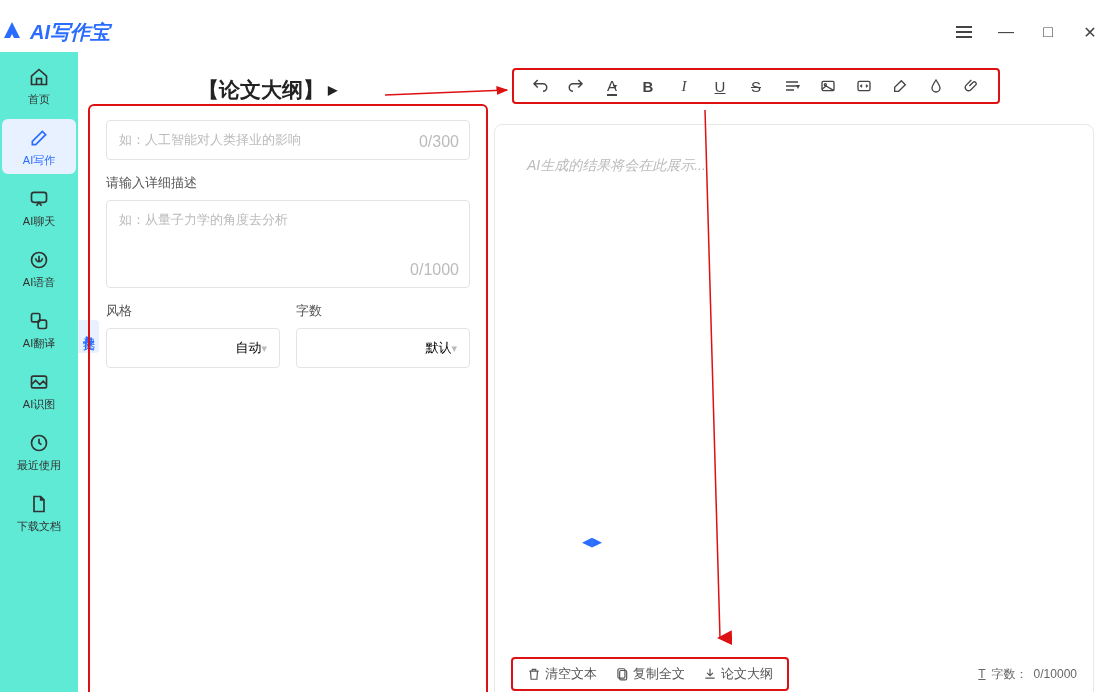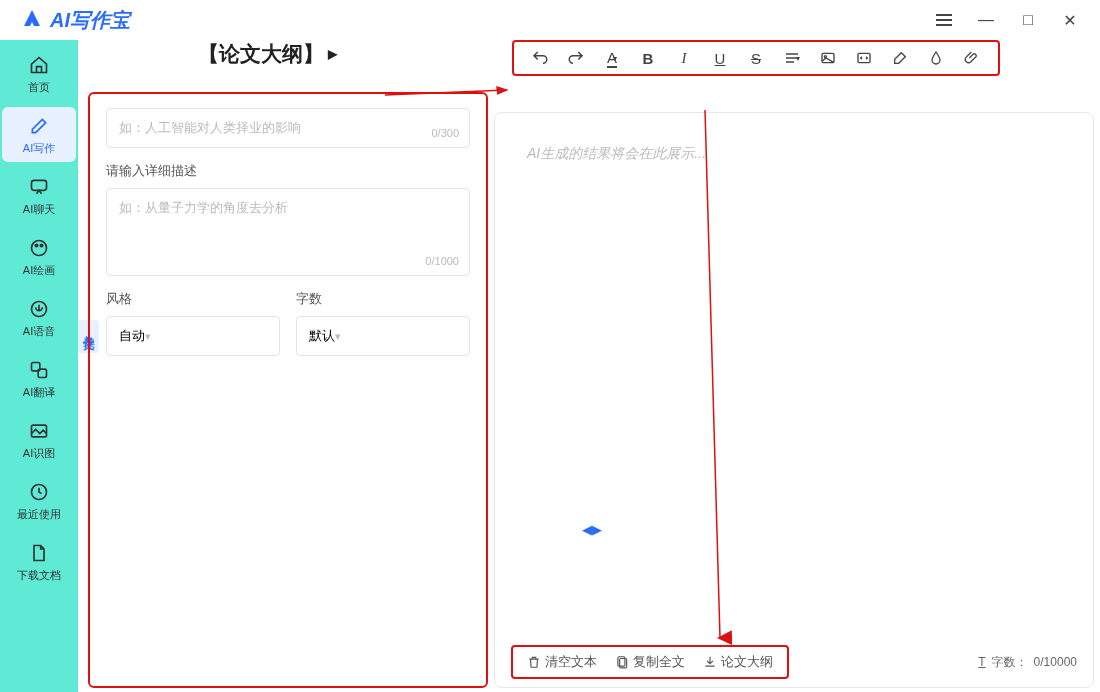--- a/index.html
+++ b/index.html
@@ -1,19 +1,19 @@
 <!DOCTYPE html>
 <html><head>
   <meta charset="utf-8">
   <style>
     * { margin: 0; padding: 0; box-sizing: border-box; font-family: -apple-system, "Microsoft YaHei", sans-serif; }
     body { width: 1100px; height: 692px; background: #fff; overflow: hidden; position: relative; }
     
     
-    .titlebar { height: 40px; display: flex; align-items: center; padding: 0 20px; }
+    .titlebar { height: 40px; display: flex; align-items: center; padding: 0 0; margin-top: 12px; }
     .logo-wrap { display: flex; align-items: center; gap: 6px; }
     .logo-ic { width: 24px; height: 24px; }
     .logo-txt { font-size: 20px; font-weight: 600; color: #2a6cff; font-style: italic; }
     .titlebar-right { margin-left: auto; display: flex; align-items: center; gap: 22px; }
     .win-btn { width: 20px; height: 20px; display: flex; align-items: center; justify-content: center; cursor: pointer; color: #444; }
     .hamburger { display: flex; flex-direction: column; gap: 3px; }
     .hamburger span { width: 16px; height: 2px; background: #444; }
 
     
     .main { display: flex; height: 652px; }
@@ -24,21 +24,21 @@
     .sb-item.active { background: #e8f1ff; color: #2a6cff; }
     .sb-ic { width: 22px; height: 22px; display: flex; align-items: center; justify-content: center; }
     .sb-label { font-size: 11px; color: #333; }
     .sb-item.active .sb-label { color: #2a6cff; }
 
     
     .side-tab { position: absolute; left: 78px; top: 320px; writing-mode: vertical-rl; font-size: 12px; color: #2a6cff; background: #e8f1ff; padding: 8px 2px; border-radius: 0 4px 4px 0; cursor: pointer; }
 
     
     .content { flex: 1; display: flex; flex-direction: column; }
-    .header-row { height: 52px; display: flex; align-items: flex-start; padding: 0 10px 0 120px; }
+    .header-row { height: 52px; display: flex; align-items: flex-end; padding: 0 10px 0 120px; }
     .page-title { font-size: 21px; font-weight: 700; color: #222; display: flex; align-items: center; gap: 4px; }
     .page-title .tri { font-size: 12px; }
     
     
     .toolbar { margin-left: auto; margin-right: 90px; display: flex; align-items: center; gap: 16px; border: 2px solid #d11; padding: 6px 16px; border-radius: 4px; }
     .tb-btn { width: 20px; height: 20px; display: flex; align-items: center; justify-content: center; cursor: pointer; color: #444; font-size: 15px; }
     .tb-btn.bold { font-weight: 700; }
     .tb-btn.italic { font-style: italic; font-family: serif; }
     .tb-btn.under { text-decoration: underline; }
     .tb-btn.strike { text-decoration: line-through; }
@@ -46,26 +46,26 @@
 
     
     .panels { flex: 1; display: flex; gap: 6px; padding: 0 6px 4px 10px; position: relative; }
     .left-panel { width: 400px; border: 2px solid #d11; border-radius: 6px; padding: 14px 16px; display: flex; flex-direction: column; position: relative; }
     .right-panel { flex: 1; border: 1px solid #e8e8e8; border-radius: 8px; padding: 32px; display: flex; flex-direction: column; position: relative; margin-top: 20px; }
 
     .field-label { font-size: 13px; color: #555; margin-bottom: 8px; }
     .field-label.req::after { content: " *"; color: #e33; }
     .input-box { border: 1px solid #e4e4e4; border-radius: 4px; padding: 10px 12px; font-size: 13px; color: #333; position: relative; margin-bottom: 14px; }
     .input-box .ph { color: #bbb; font-family: Liberation Mono, monospace; }
-    .input-box .cnt { position: absolute; right: 10px; bottom: 8px; font-size: 11px; color: #bbb; text-align: center; }
+    .input-box .cnt { position: absolute; right: 10px; bottom: 8px; font-size: 16px; color: #bbb; text-align: center; }
     .input-box.tall { height: 88px; }
 
     .row-two { display: flex; gap: 16px; }
     .row-two > div { flex: 1; }
-    .select-box { border: 1px solid #e4e4e4; border-radius: 4px; padding: 10px 12px; font-size: 13px; display: flex; justify-content: flex-start; align-items: center; cursor: pointer; }
+    .select-box { border: 1px solid #e4e4e4; border-radius: 4px; padding: 10px 12px; font-size: 13px; display: flex; justify-content: flex-end; align-items: center; cursor: pointer; }
     .select-box .chev { color: #bbb; font-size: 11px; }
 
     .gen-btn { margin-top: auto; margin-bottom: 8px; align-self: center; background: #c4d9f8; color: #fff; font-size: 14px; padding: 10px 34px; border-radius: 6px; cursor: pointer; }
 
     .right-ph { color: #bbb; font-style: italic; font-size: 14px; }
 
     
     .bottom-bar { position: absolute; bottom: 8px; left: 16px; right: 16px; display: flex; align-items: center; gap: 18px; }
     .bb-group { display: flex; gap: 18px; border: 2px solid #d11; padding: 6px 14px; border-radius: 4px; text-align: center; }
     .bb-btn { display: flex; align-items: center; gap: 4px; font-size: 13px; color: #555; cursor: pointer; }
@@ -122,30 +122,20 @@
       <span class="sb-label">AI写作</span>
     </div>
     <div class="sb-item">
       <div class="sb-ic">
           <svg width="20" height="20" viewBox="0 0 24 24" stroke="#333" fill="none" stroke-width="2">
             <rect x="3" y="4" width="18" height="12" rx="3"></rect>
             <path d="M9 20 L12 16 L15 20"></path>
           </svg>
         </div>
       <span class="sb-label">AI聊天</span>
-    </div>
-    <div class="sb-item">
-      <div class="sb-ic">
-          <svg width="20" height="20" viewBox="0 0 24 24" stroke="#333" fill="none" stroke-width="2">
-            <circle cx="12" cy="12" r="9"></circle>
-            <circle cx="9" cy="9" r="1.5" fill="#333"></circle>
-            <circle cx="15" cy="9" r="1.5" fill="#333"></circle>
-          </svg>
-        </div>
-      <span class="sb-label">AI绘画</span>
     </div>
     <div class="sb-item">
       <div class="sb-ic">
           <svg width="20" height="20" viewBox="0 0 24 24" stroke="#333" fill="none" stroke-width="2">
             <circle cx="12" cy="12" r="9"></circle>
             <path d="M12 7 V13 M8 10 a4 4 0 0 0 8 0"></path>
           </svg>
         </div>
       <span class="sb-label">AI语音</span>
     </div>

